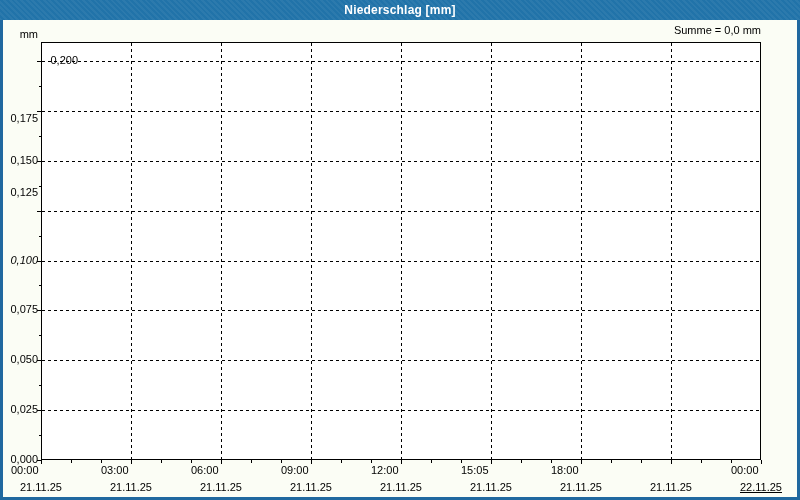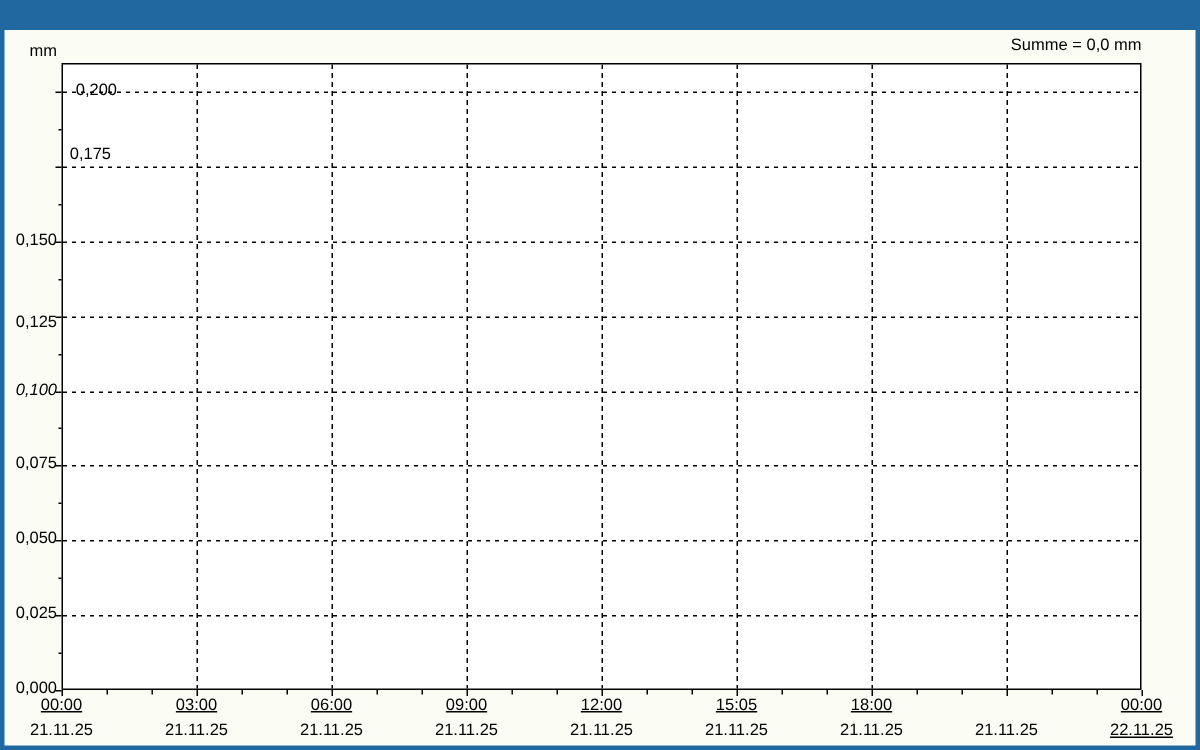--- a/index.html
+++ b/index.html
@@ -44,30 +44,33 @@
   }
   .gridline-v{
     position:absolute;width:1px;top:0;height:100%;
     background-image:repeating-linear-gradient(180deg,#000 0 3px,transparent 3px 6px);
   }
   .tick{position:absolute;background:#000;}
   .ylabel{
     position:absolute;left:0;width:35px;text-align:right;height:13px;line-height:13px;
   }
   .xtime{
-    position:absolute;top:444px;width:60px;text-align:center;height:13px;line-height:13px;text-decoration:underline;
+    position:absolute;top:444px;width:60px;text-align:left;height:13px;line-height:13px;
   }
   .xdate{
     position:absolute;top:461px;width:70px;text-align:center;height:13px;line-height:13px;
   }
 </style>
 </head>
 <body>
 
 <div class="window" style="--titlebar-blue: #2173a9; --border-blue: #20689f; --content-bg: #fbfdf5; --plot-bg: #ffffff;">
+  <div class="titlebar">
+    <span>Niederschlag [mm]</span>
+  </div>
   <div class="content">
     <div class="summe">Summe = 0,0 mm</div>
     <div class="unit">mm</div>
     <div class="plot" id="plot">
         <div class="gridline-h" style="top: 367.1px;"></div>
         <div class="gridline-h" style="top: 317.3px;"></div>
         <div class="gridline-h" style="top: 267.4px;"></div>
         <div class="gridline-h" style="top: 217.5px;"></div>
         <div class="gridline-h" style="top: 167.6px;"></div>
         <div class="gridline-h" style="top: 117.8px;"></div>
@@ -85,25 +88,25 @@
         <div class="ylabel" style="top: 433px;">0,000</div>
         <div class="tick" style="left: 34px; top: 440px; width: 4px; height: 1px;"></div>
         <div class="ylabel" style="top: 383.1px;">0,025</div>
         <div class="tick" style="left: 34px; top: 390.1px; width: 4px; height: 1px;"></div>
         <div class="ylabel" style="top: 333.3px;">0,050</div>
         <div class="tick" style="left: 34px; top: 340.3px; width: 4px; height: 1px;"></div>
         <div class="ylabel" style="top: 283.4px;">0,075</div>
         <div class="tick" style="left: 34px; top: 290.4px; width: 4px; height: 1px;"></div>
         <div class="ylabel" style="top: 233.5px; font-style: italic;">0,100</div>
         <div class="tick" style="left: 34px; top: 240.5px; width: 4px; height: 1px;"></div>
-        <div class="ylabel" style="top: 189px;">0,125</div>
+        <div class="ylabel" style="top: 166px;">0,125</div>
         <div class="tick" style="left: 34px; top: 190.6px; width: 4px; height: 1px;"></div>
         <div class="ylabel" style="top: 133.8px;">0,150</div>
         <div class="tick" style="left: 34px; top: 140.8px; width: 4px; height: 1px;"></div>
-        <div class="ylabel" style="top: 77px; padding-left: 36px;">0,175</div>
+        <div class="ylabel" style="top: 92px;">0,175</div>
         <div class="tick" style="left: 34px; top: 90.9px; width: 4px; height: 1px;"></div>
         <div class="ylabel" style="top: 34px; margin-left: 40px;">0,200</div>
         <div class="tick" style="left: 34px; top: 41px; width: 4px; height: 1px;"></div>
         <div class="tick" style="left: 36px; top: 415.1px; width: 2px; height: 1px;"></div>
         <div class="tick" style="left: 36px; top: 365.2px; width: 2px; height: 1px;"></div>
         <div class="tick" style="left: 36px; top: 315.3px; width: 2px; height: 1px;"></div>
         <div class="tick" style="left: 36px; top: 265.4px; width: 2px; height: 1px;"></div>
         <div class="tick" style="left: 36px; top: 215.6px; width: 2px; height: 1px;"></div>
         <div class="tick" style="left: 36px; top: 165.7px; width: 2px; height: 1px;"></div>
         <div class="tick" style="left: 36px; top: 115.8px; width: 2px; height: 1px;"></div>

